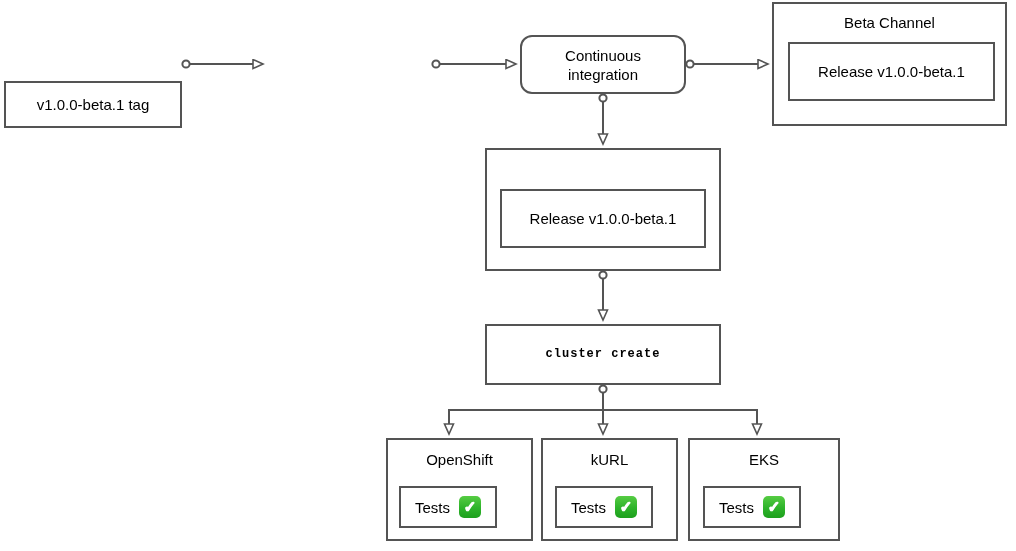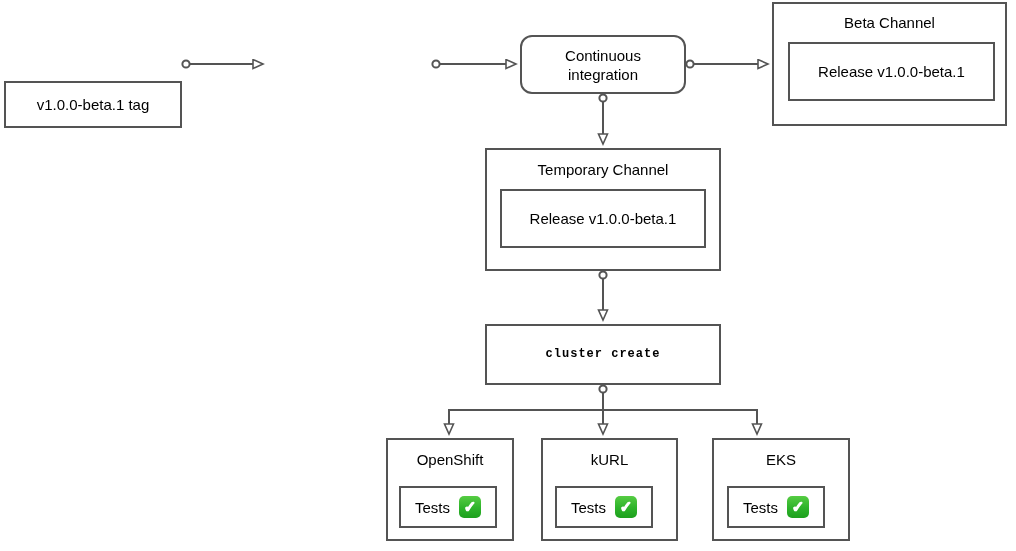--- a/index.html
+++ b/index.html
@@ -109,47 +109,46 @@
   </div>
 
   <div class="box" style="left:772px; top:2px; width:235px; height:124px;">
     <span class="group-title" style="top:10px;">Beta Channel</span>
     <div class="box label-box" style="left:14px; top:38px; width:207px; height:59px;">
       <span>Release v1.0.0-beta.1</span>
     </div>
   </div>
 
   <div class="box" style="left:485px; top:148px; width:236px; height:123px;">
-    <span class="group-title" style="top:11px;">Temporary Channel</span>
     <div class="box label-box" style="left:13px; top:39px; width:206px; height:59px;">
       <span>Release v1.0.0-beta.1</span>
     </div>
   </div>
 
   <div class="box label-box" style="left:485px; top:324px; width:236px; height:61px;">
     <span class="mono-label">cluster create</span>
   </div>
 
-  <div class="box" style="left:386px; top:438px; width:128px; height:103px;">
+  <div class="box" style="left:386px; top:438px; width:147px; height:103px;">
     <span class="group-title" style="top:11px;">OpenShift</span>
     <div class="box tests-box" style="left:11px; top:46px; width:98px; height:42px;">
       <span>Tests</span>
       <span class="check-icon">✓</span>
     </div>
   </div>
 
   <div class="box" style="left:541px; top:438px; width:137px; height:103px;">
     <span class="group-title" style="top:11px;">kURL</span>
     <div class="box tests-box" style="left:12px; top:46px; width:98px; height:42px;">
       <span>Tests</span>
       <span class="check-icon">✓</span>
     </div>
   </div>
 
-  <div class="box" style="left:712px; top:438px; width:138px; height:103px;">
+  <div class="box" style="left:688px; top:438px; width:152px; height:103px;">
     <span class="group-title" style="top:11px;">EKS</span>
     <div class="box tests-box" style="left:13px; top:46px; width:98px; height:42px;">
       <span>Tests</span>
       <span class="check-icon">✓</span>
     </div>
   </div>
 
 </div>
 
 </body></html>

